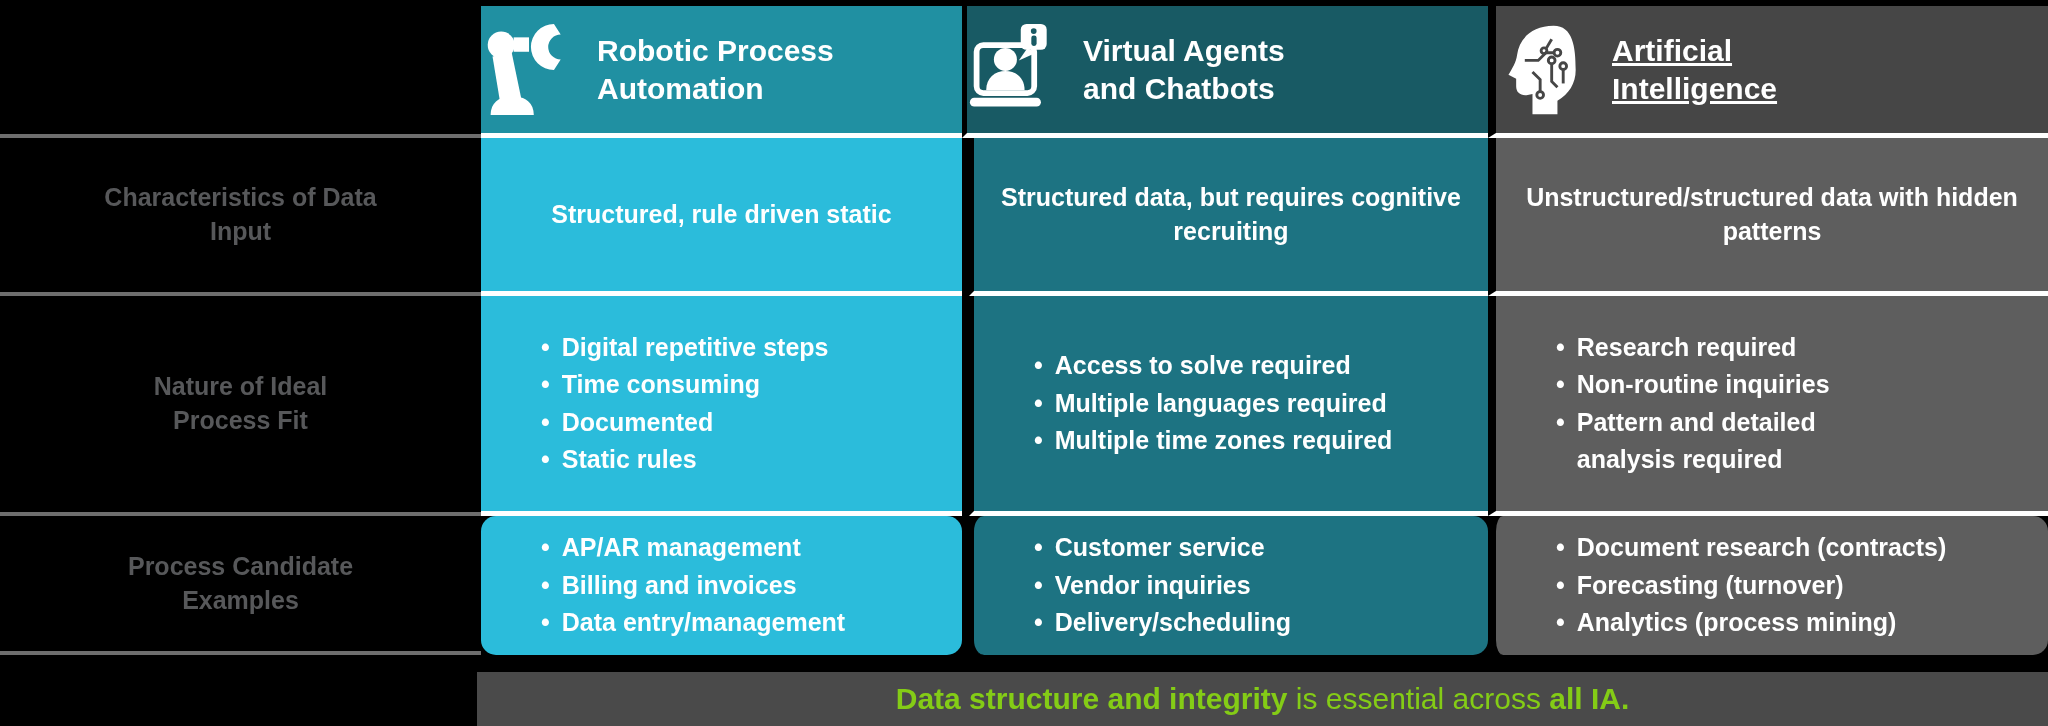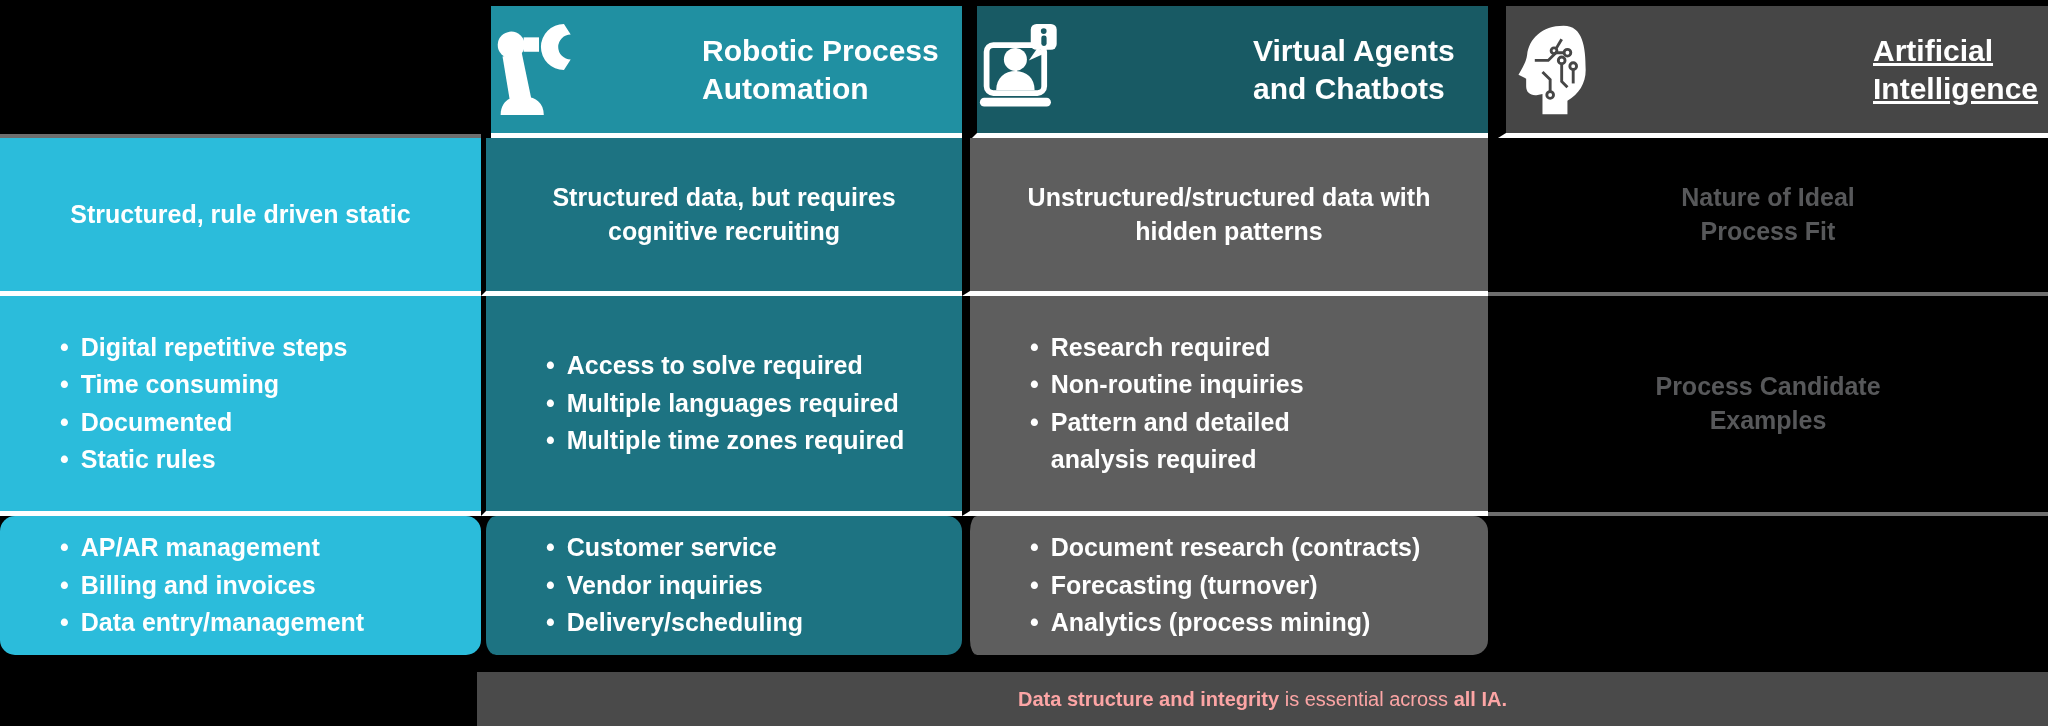--- a/index.html
+++ b/index.html
@@ -23,25 +23,25 @@
     background:#000;border-bottom:4px solid #6e6e6e;
     display:flex;align-items:center;justify-content:center;
     color:#57585a;font-weight:bold;font-size:25px;line-height:1.35;
     text-align:center;
   }
   .label-cell span{display:block;}
   .lw1{max-width:330px;} .lw2{max-width:240px;} .lw3{max-width:280px;}
   
   .c2{border-left:5px solid #000;}
   .c3{border-left:8px solid #000;}
-  .hdr{border-bottom:5px solid #fff;display:flex;align-items:center;justify-content:space-between;gap:20px;margin-left:10px;}
+  .hdr{border-bottom:5px solid #fff;display:flex;align-items:center;justify-content:flex-start;gap:20px;}
   .hdr-title{color:#fff;font-weight:bold;font-size:30px;line-height:1.25;text-align:left;}
   .tw1{max-width:260px;} .tw2{max-width:235px;} .tw3{max-width:175px;text-decoration:underline;}
   .bg-h1{background:#2090a2;} .bg-b1{background:#2bbcdb;}
-  .bg-h2{background:#185a64;} .bg-b2{background:#1d7382;}
+  .bg-h2{background:#185a64;} .bg-b2{background:#1d7382;margin-left:7px;}
   .bg-h3{background:#464646;} .bg-b3{background:#5e5e5e;}
   .cell{border-bottom:5px solid #fff;}
   .cell.last{border-bottom:none;border-radius:15px;}
   .char-cell{
     display:flex;align-items:center;justify-content:center;
     color:#fff;font-weight:bold;font-size:25px;line-height:1.35;text-align:center;
     padding:0 20px;
   }
   .mw2{max-width:460px;} .mw3{max-width:500px;}
   .bullets-cell{display:flex;align-items:center;}
@@ -52,21 +52,21 @@
   ul.bullets li{display:flex;}
   ul.bullets li::before{content:"\2022";margin-right:12px;}
   .wrap-narrow{max-width:305px;display:inline-block;}
   .icon-box{width:96px;height:96px;flex:0 0 auto;display:flex;align-items:center;justify-content:center;}
   .icon-box svg{width:96px;height:96px;}
   
   #footer-bar{
     position:absolute;left:477px;right:0;top:672px;height:54px;
     background:#4a4a4a;
     display:flex;align-items:center;justify-content:center;
-    color:#fca5a5;font-size:20px;white-space:pre-wrap;
+    color:#84cc16;font-size:30px;white-space:pre-wrap;
   }
   #footer-bar .b{font-weight:bold;}
   #footer-bar .r{font-weight:normal;}
 </style>
 </head>
 <body>
 
 <div id="stage">
   <div id="grid">
 
@@ -115,20 +115,23 @@
             <path d="M70 50 v14"></path>
             <circle cx="70" cy="46" r="3.5"></circle>
             <path d="M52 28 l6 -10"></path>
             <circle cx="50" cy="30" r="3"></circle>
           </g>
         </svg>
       </div>
       <div class="hdr-title tw3">Artificial Intelligence</div>
     </div>
 
+    <div class="label-cell">
+      <span class="lw1">Characteristics of Data Input</span>
+    </div>
     <div class="cell char-cell bg-b1">
       <span>Structured, rule driven static</span>
     </div>
     <div class="cell char-cell bg-b2 c2">
       <span class="mw2">Structured data, but requires cognitive recruiting</span>
     </div>
     <div class="cell char-cell bg-b3 c3">
       <span class="mw3">Unstructured/structured data with hidden patterns</span>
     </div>
 

